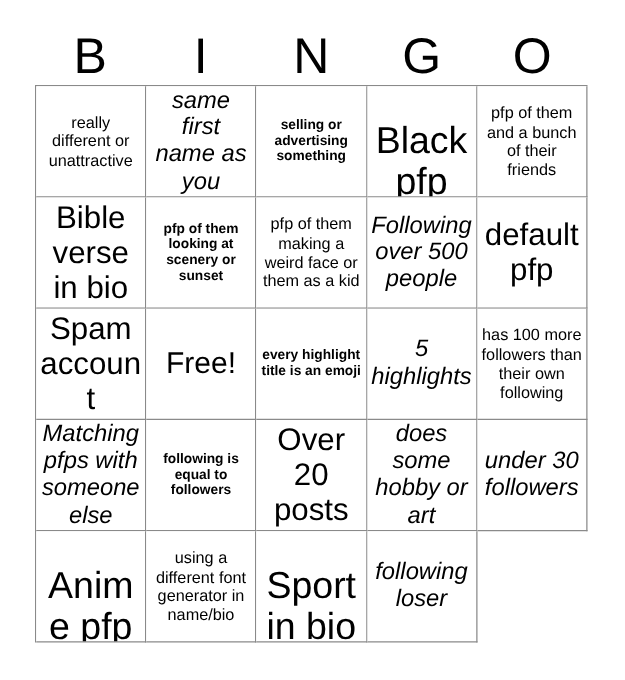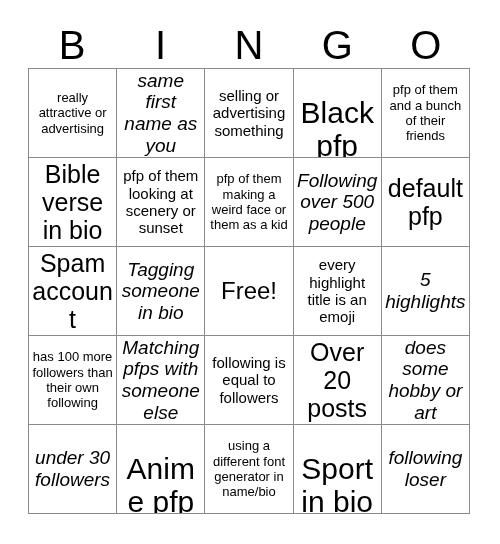--- a/index.html
+++ b/index.html
@@ -77,41 +77,41 @@
     width: 100%;
     line-height: 1.12;
     word-wrap: break-word;
     hyphens: none;
   }
 
   
   .size-xl .cell-text { font-size: 30px; line-height: 1.1; margin-top: 32px; }
   .size-lg .cell-text { font-size: 25px; line-height: 1.12; }
   .size-md .cell-text { font-size: 19px; line-height: 1.14; font-style: italic; }
-  .size-sm .cell-text { font-size: 15px; line-height: 1.16; }
+  .size-sm .cell-text { font-size: 11px; line-height: 1.16; font-weight: bold; }
   .size-xs .cell-text { font-size: 13px; line-height: 1.18; }
   .size-free .cell-text { font-size: 24px; line-height: 1.05; }
 </style>
 </head>
 <body>
 
 <div class="card">
 
   <div class="header">
     <div class="header-letter">B</div>
     <div class="header-letter">I</div>
     <div class="header-letter">N</div>
     <div class="header-letter">G</div>
     <div class="header-letter">O</div>
   </div>
 
   <div class="grid">
 
     <div class="cell size-xs">
-        <span class="cell-text">really attractive or advertising</span>
+        <span class="cell-text">really different or unattractive</span>
       </div>
     <div class="cell size-md">
         <span class="cell-text">same first name as you</span>
       </div>
     <div class="cell size-sm">
         <span class="cell-text">selling or advertising something</span>
       </div>
     <div class="cell size-xl">
         <span class="cell-text">Black pfp</span>
       </div>
@@ -130,23 +130,20 @@
       </div>
     <div class="cell size-md">
         <span class="cell-text">Following over 500 people</span>
       </div>
     <div class="cell size-lg">
         <span class="cell-text">default pfp</span>
       </div>
 
     <div class="cell size-lg">
         <span class="cell-text">Spam account</span>
-      </div>
-    <div class="cell size-md">
-        <span class="cell-text">Tagging someone in bio</span>
       </div>
     <div class="cell size-free">
         <span class="cell-text">Free!</span>
       </div>
     <div class="cell size-sm">
         <span class="cell-text">every highlight title is an emoji</span>
       </div>
     <div class="cell size-md">
         <span class="cell-text">5 highlights</span>
       </div>

